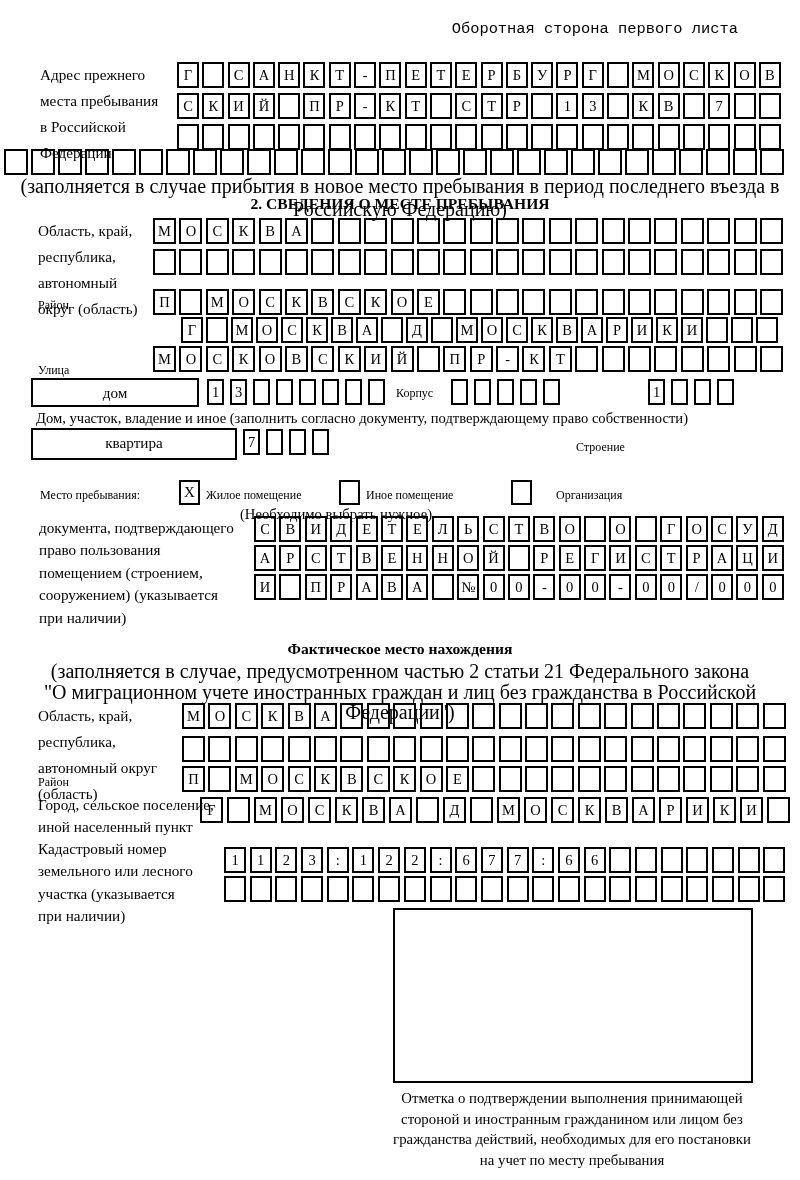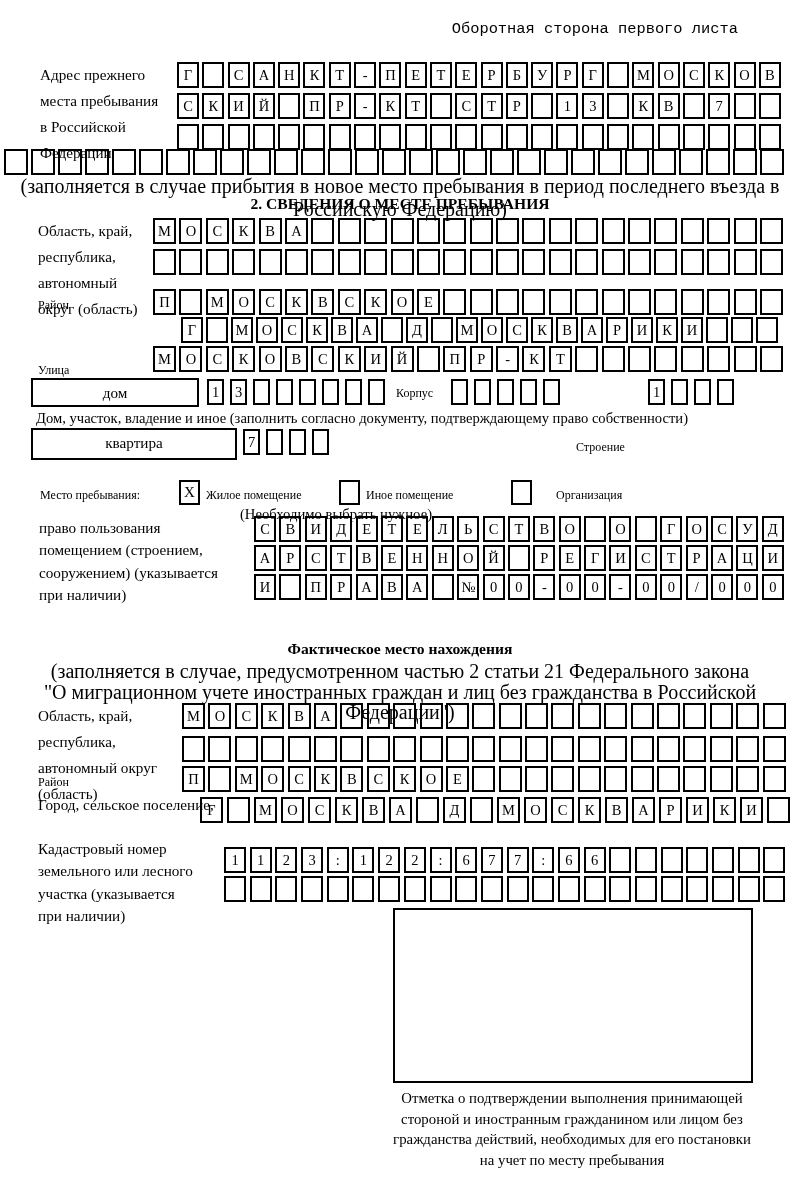--- a/index.html
+++ b/index.html
@@ -376,20 +376,21 @@
   <div id="lbl-stay" class="t">Место пребывания:</div>
   <div id="chk1" class="chk">X</div>
   <div id="opt1" class="t">Жилое помещение</div>
   <div id="chk2" class="chk"></div>
   <div id="opt2" class="t">Иное помещение</div>
   <div id="chk3" class="chk"></div>
   <div id="opt3" class="t">Организация</div>
   <div id="hint-stay">(Необходимо выбрать нужное)</div>
 
   <div id="lbl-doc" class="lines lh22">
+      <div>документа, подтверждающего</div>
       <div>право пользования</div>
       <div>помещением (строением,</div>
       <div>сооружением) (указывается</div>
       <div>при наличии)</div>
     </div>
   <div id="row-doc1" class="cells c-doc">
       <span class="cell">С</span>
       <span class="cell">В</span>
       <span class="cell">И</span>
       <span class="cell">Д</span>
@@ -543,20 +544,21 @@
       <span class="cell"></span>
       <span class="cell"></span>
       <span class="cell"></span>
       <span class="cell"></span>
       <span class="cell"></span>
       <span class="cell"></span>
     </div>
 
   <div id="lbl-city2" class="lines lh22">
       <div>Город, сельское поселение,</div>
+      <div>иной населенный пункт</div>
     </div>
   <div id="row-city2" class="cells c-c2">
       <span class="cell">Г</span>
       <span class="cell"></span>
       <span class="cell">М</span>
       <span class="cell">О</span>
       <span class="cell">С</span>
       <span class="cell">К</span>
       <span class="cell">В</span>
       <span class="cell">А</span>

